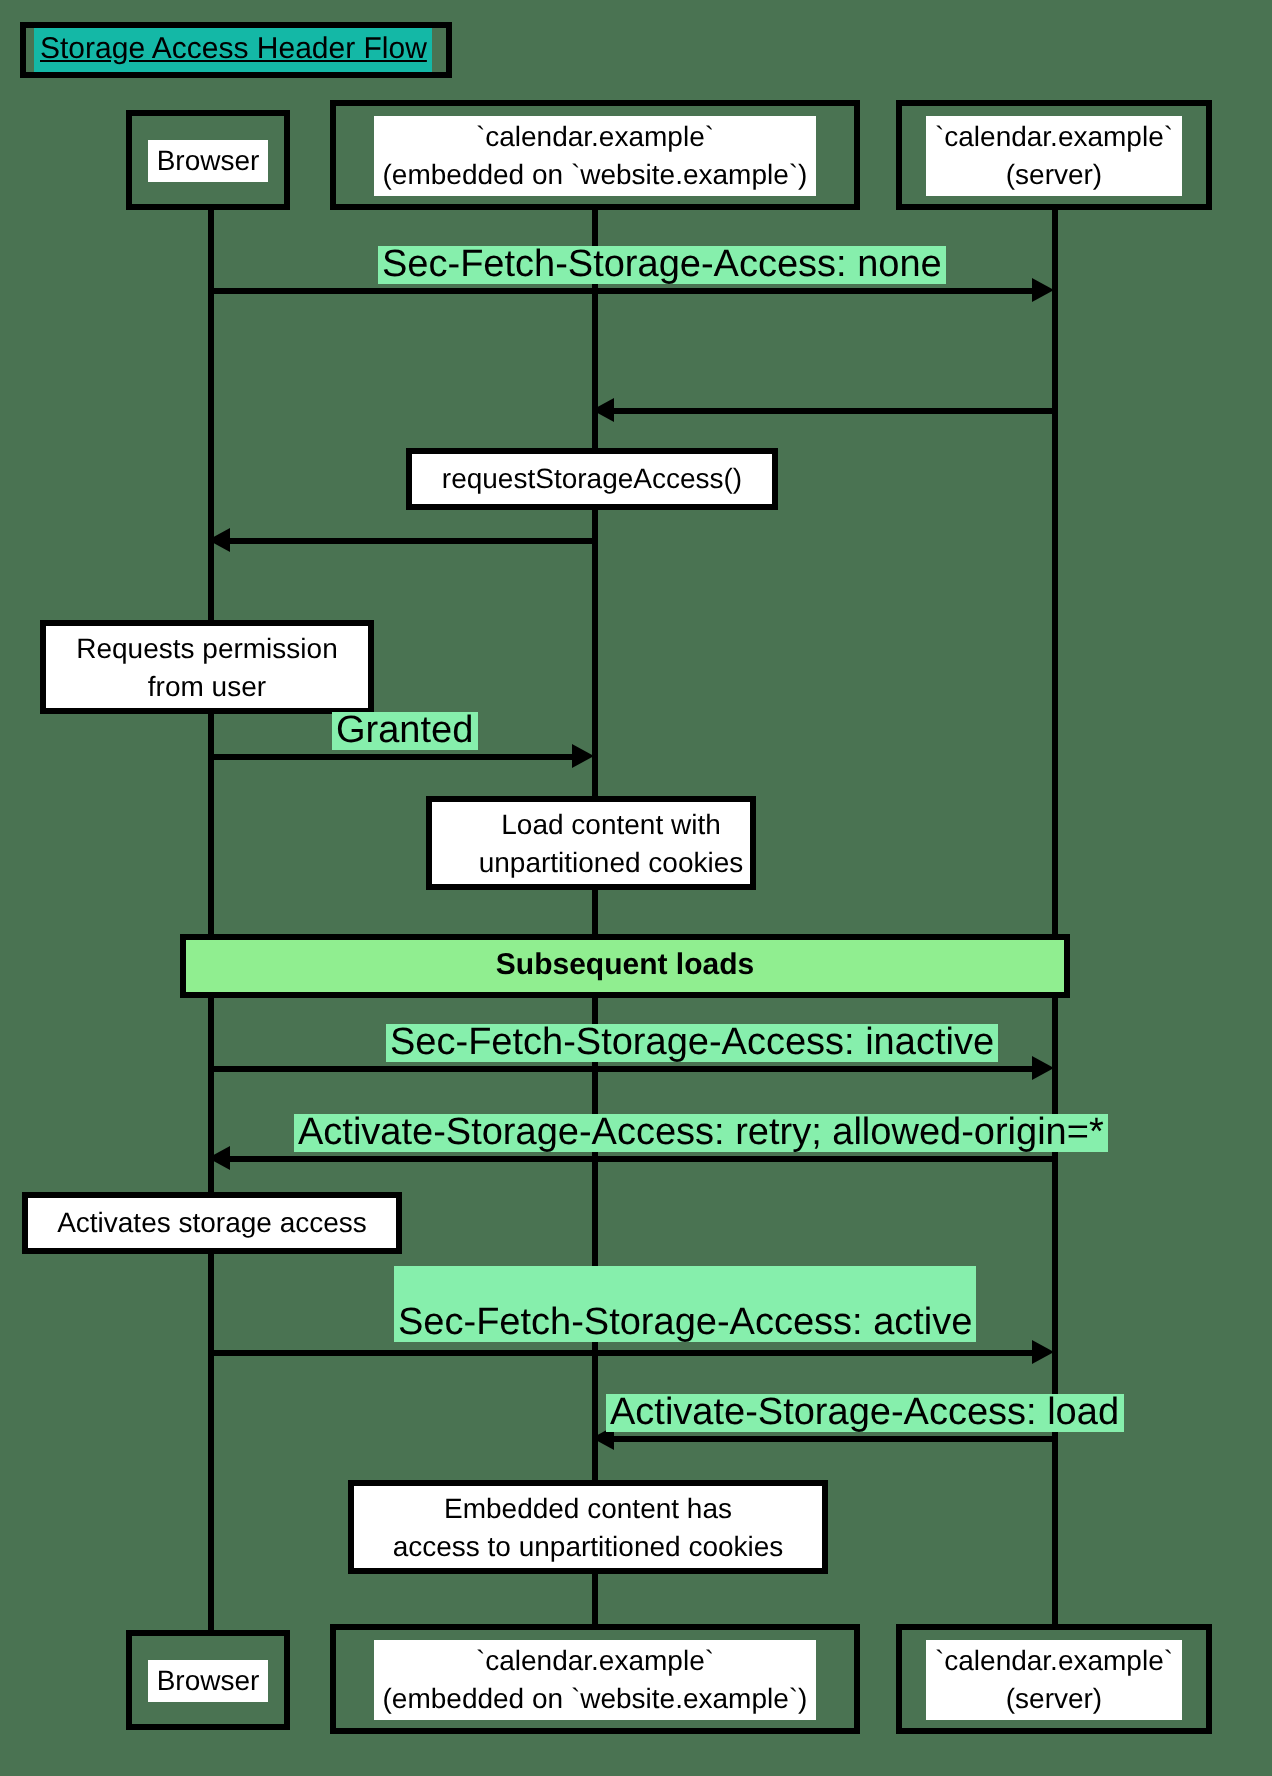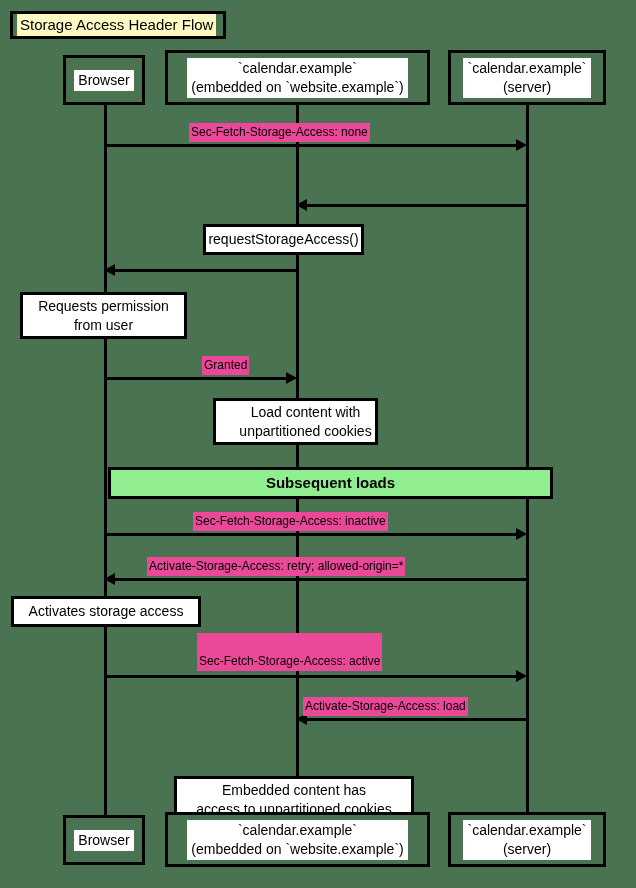--- a/index.html
+++ b/index.html
@@ -24,26 +24,27 @@
 
   
   .title-box {
     border: 3px solid #000;
     background: #4a7352;
     padding: 0;
     display: flex;
     align-items: center;
   }
   .title-text {
-    background: #fef9c3;
+    background: #14b8a6;
     color: #000;
     font-size: 15px;
     line-height: 20px;
     padding: 1px 3px;
     white-space: nowrap;
+    text-decoration: underline;
   }
 
   
   .participant {
     border: 3px solid #000;
     background: #4a7352;
     display: flex;
     align-items: center;
     justify-content: center;
   }
@@ -89,23 +90,23 @@
   .arrowhead {
     width: 0; height: 0;
     border-top: 6px solid transparent;
     border-bottom: 6px solid transparent;
   }
   .arrow-right { border-left: 11px solid #000; }
   .arrow-left  { border-right: 11px solid #000; }
 
   
   .msg-label {
-    background: #ec4899;
-    color: #000;
-    font-size: 12px;
+    background: #86efac;
+    color: #000;
+    font-size: 19px;
     line-height: 19px;
     text-align: center;
     white-space: nowrap;
     padding: 0 2px;
   }
 
   
   .divider {
     border: 3px solid #000;
     display: flex;
@@ -151,46 +152,46 @@
     </span>
   </div>
 
   <div class="abs msg-line" style="left:104px; top:144px; width:414px;"></div>
   <div class="abs arrowhead arrow-right" style="left:516px; top:139px;"></div>
   <div class="abs msg-label" style="left:189px; top:123px;">Sec-Fetch-Storage-Access: none</div>
 
   <div class="abs msg-line" style="left:307px; top:204px; width:219px;"></div>
   <div class="abs arrowhead arrow-left" style="left:296px; top:199px;"></div>
 
-  <div class="abs note" style="left:203px; top:224px; width:161px; height:31px;">
+  <div class="abs note" style="left:203px; top:224px; width:186px; height:31px;">
     <span class="note-text">requestStorageAccess()</span>
   </div>
 
   <div class="abs msg-line" style="left:115px; top:269px; width:182px;"></div>
   <div class="abs arrowhead arrow-left" style="left:104px; top:264px;"></div>
 
-  <div class="abs note" style="left:20px; top:292px; width:167px; height:47px;">
+  <div class="abs note" style="left:20px; top:310px; width:167px; height:47px;">
     <span class="note-text">
       <span>Requests permission</span><br>
       <span>from user</span>
     </span>
   </div>
 
   <div class="abs msg-line" style="left:104px; top:377px; width:184px;"></div>
   <div class="abs arrowhead arrow-right" style="left:286px; top:372px;"></div>
-  <div class="abs msg-label" style="left:166px; top:356px;margin-left:36px;">Granted</div>
+  <div class="abs msg-label" style="left:166px; top:356px;">Granted</div>
 
   <div class="abs note" style="left:213px; top:398px; width:165px; height:47px;padding-left:20px;">
     <span class="note-text">
       <span>Load content with</span><br>
       <span>unpartitioned cookies</span>
     </span>
   </div>
 
-  <div class="abs divider" id="divider-subsequent" style="left: 108px; top: 467px; width: 445px; height: 32px; background: rgb(144, 238, 144);">
+  <div class="abs divider" id="divider-subsequent" style="left: 90px; top: 467px; width: 445px; height: 32px; background: rgb(144, 238, 144);">
     <span class="divider-text">Subsequent loads</span>
   </div>
 
   <div class="abs msg-line" style="left:104px; top:533px; width:414px;"></div>
   <div class="abs arrowhead arrow-right" style="left:516px; top:528px;"></div>
   <div class="abs msg-label" style="left:193px; top:512px;">Sec-Fetch-Storage-Access: inactive</div>
 
   <div class="abs msg-line" style="left:115px; top:578px; width:411px;"></div>
   <div class="abs arrowhead arrow-left" style="left:104px; top:573px;"></div>
   <div class="abs note" style="left:11px; top:596px; width:190px; height:31px;">
@@ -203,21 +204,21 @@
   <div class="abs arrowhead arrow-right" style="left:516px; top:670px;"></div>
   <div class="abs msg-label" style="left:197px; top:633px;">
     <br>
     <span>Sec-Fetch-Storage-Access: active</span>
   </div>
 
   <div class="abs msg-line" style="left:307px; top:718px; width:219px;"></div>
   <div class="abs arrowhead arrow-left" style="left:296px; top:713px;"></div>
   <div class="abs msg-label" style="left:303px; top:697px;">Activate-Storage-Access: load</div>
 
-  <div class="abs note" style="left:174px; top:740px; width:240px; height:47px;margin-top:36px;">
+  <div class="abs note" style="left:174px; top:740px; width:240px; height:47px;">
     <span class="note-text">
       <span>Embedded content has</span><br>
       <span>access to unpartitioned cookies</span>
     </span>
   </div>
 
   <div class="abs participant" style="left:63px; top:815px; width:82px; height:50px;">
     <span class="participant-label">Browser</span>
   </div>
 

